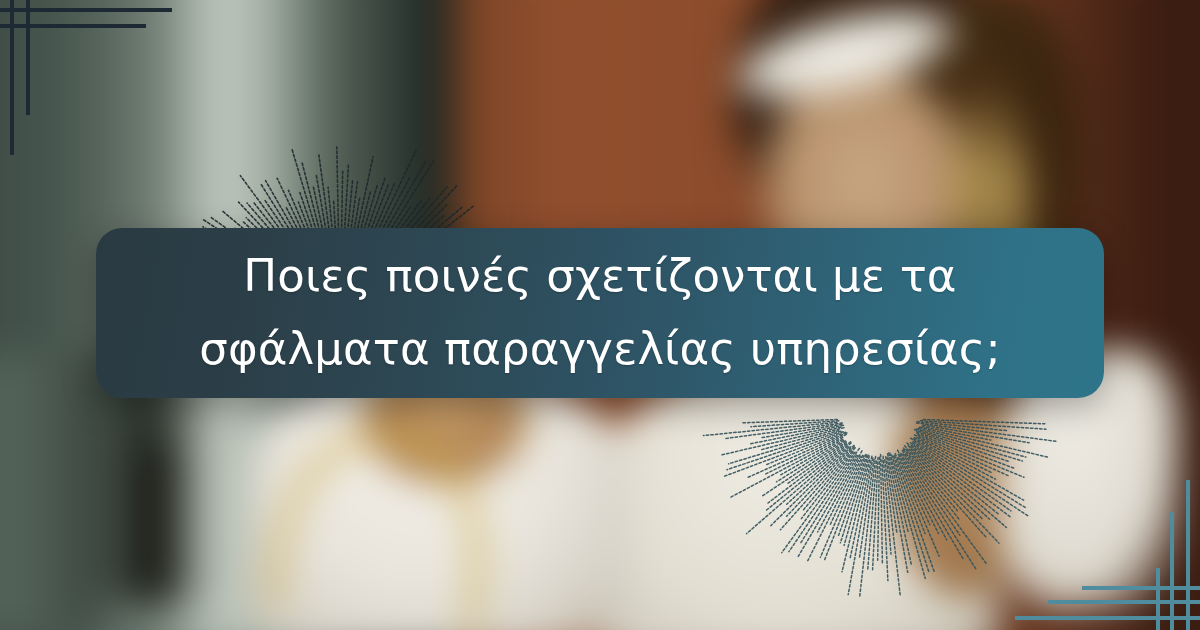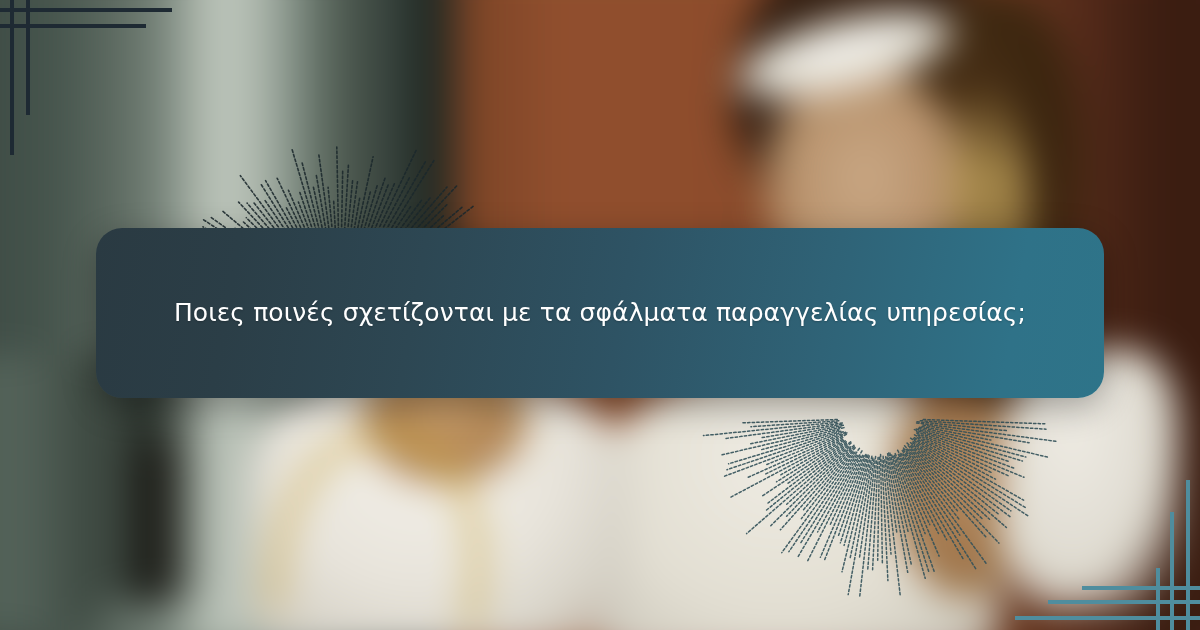--- a/index.html
+++ b/index.html
@@ -225,21 +225,21 @@
     align-items: center;
     justify-content: center;
     padding: 0 56px;
     box-sizing: border-box;
   }
 
   #question-text {
     margin: 12px;
     color: #ffffff;
     font-family: "DejaVu Sans", sans-serif;
-    font-size: 25px;
+    font-size: 45px;
     font-weight: 400;
     line-height: 1.62;
     text-align: center;
     letter-spacing: .1px;
     text-shadow: 0 1px 2px rgba(0,0,0,.22);
   }
 </style>
 </head>
 <body>
 

